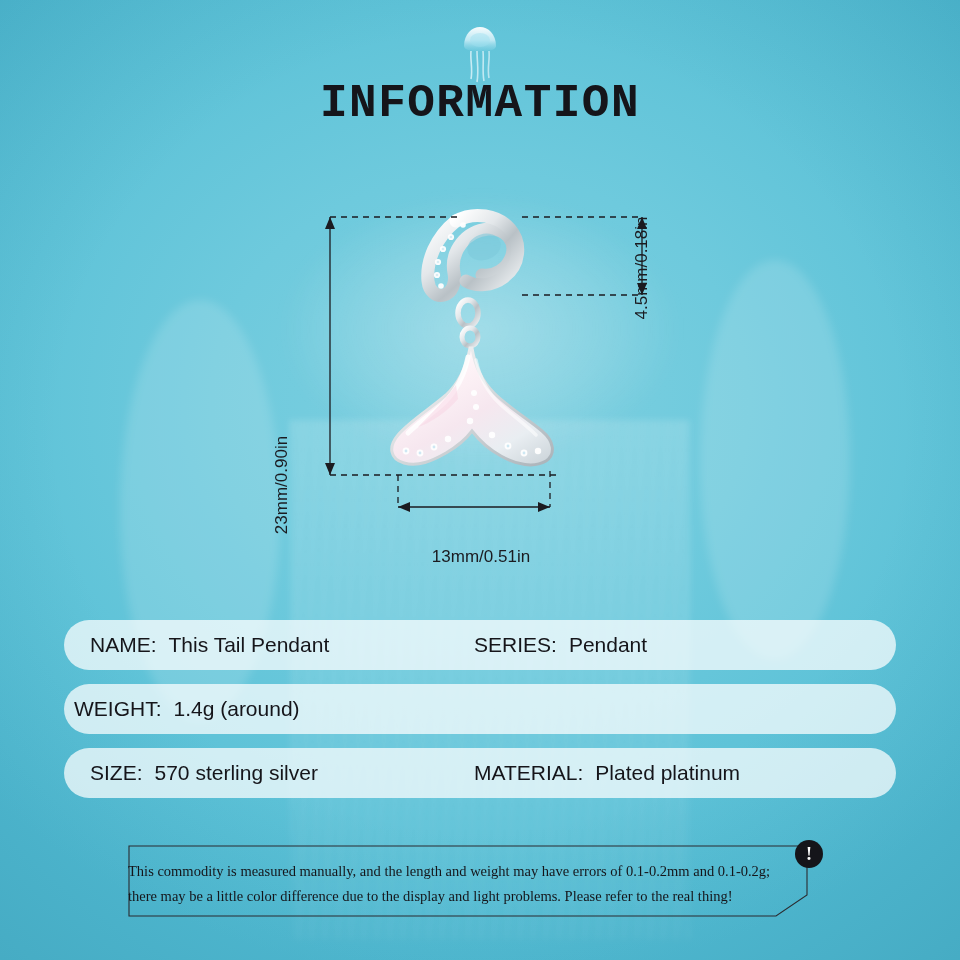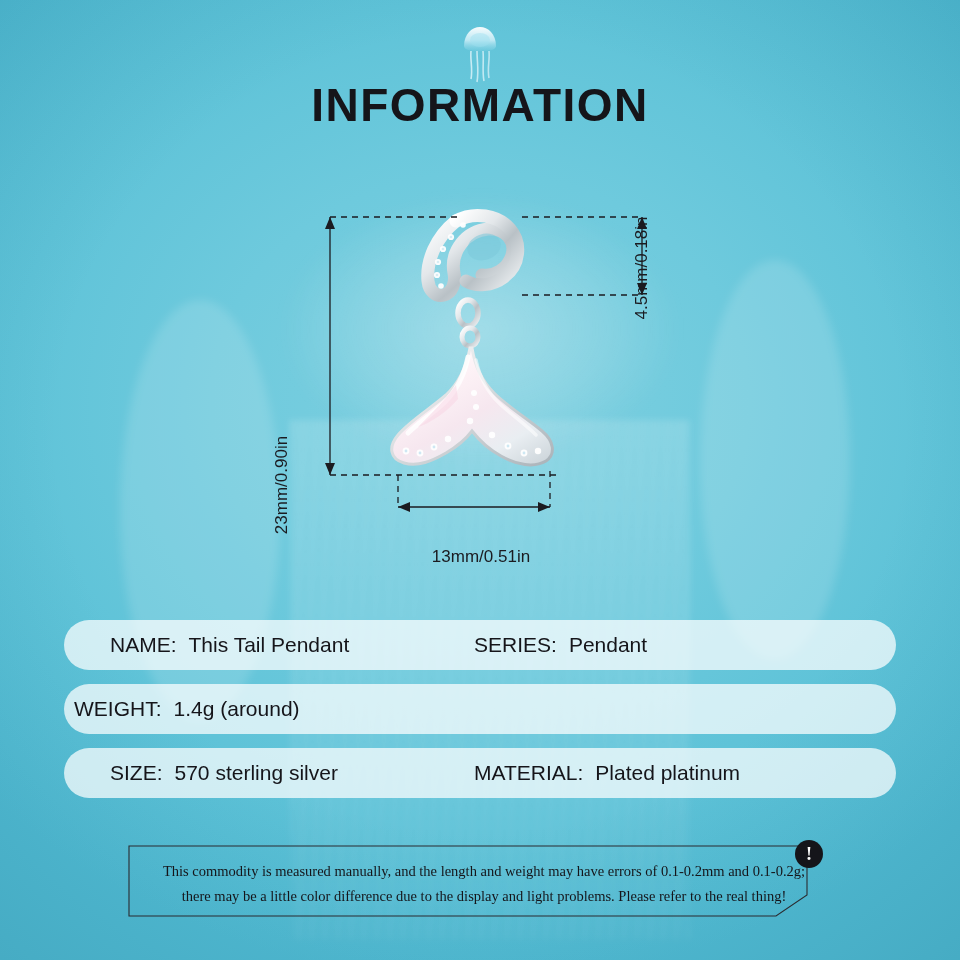--- a/index.html
+++ b/index.html
@@ -58,21 +58,21 @@
     width: 44px;
     height: 60px;
   }
 
   
   .title {
     position: absolute;
     top: 78px;
     left: 0; right: 0;
     text-align: center;
-    font-family: Liberation Sans, sans-serif;
+    font-family: Liberation Mono, monospace;
     font-weight: bold;
     font-size: 46px;
     letter-spacing: 1.5px;
     color: #15151a;
   }
 
   
   .diagram {
     position: absolute;
     left: 260px;
@@ -118,43 +118,42 @@
     border-radius: 26px;
     display: flex;
     align-items: center;
   }
   .cell {
     display: flex;
     align-items: baseline;
     font-size: 21px;
     color: #15151a;
   }
-  .cell.left { width: 400px; padding-left: 46px; box-sizing: border-box; }
+  .cell.left { width: 400px; padding-left: 26px; box-sizing: border-box; }
   .cell.right { padding-left: 10px; justify-content: space-between; }
   .cell .key { font-weight: 400; }
   .cell .val { margin-left: 12px; font-weight: 400; }
 
   
   .disclaimer {
     position: absolute;
     left: 128px;
     top: 845px;
     width: 680px;
     height: 72px;
   }
   .disclaimer-text {
     position: absolute;
     left: 0; right: 0;
     top: 14px;
-    text-align: center;
+    text-align: left;
     font-family: "Liberation Serif", serif;
     font-size: 14.5px;
     line-height: 1.7;
     color: #15151a;
-    padding-left: 32px;
   }
   .excl-badge {
     position: absolute;
     left: 795px;
     top: 840px;
     width: 28px;
     height: 28px;
     border-radius: 50%;
     background: #15151a;
     color: #fff;

